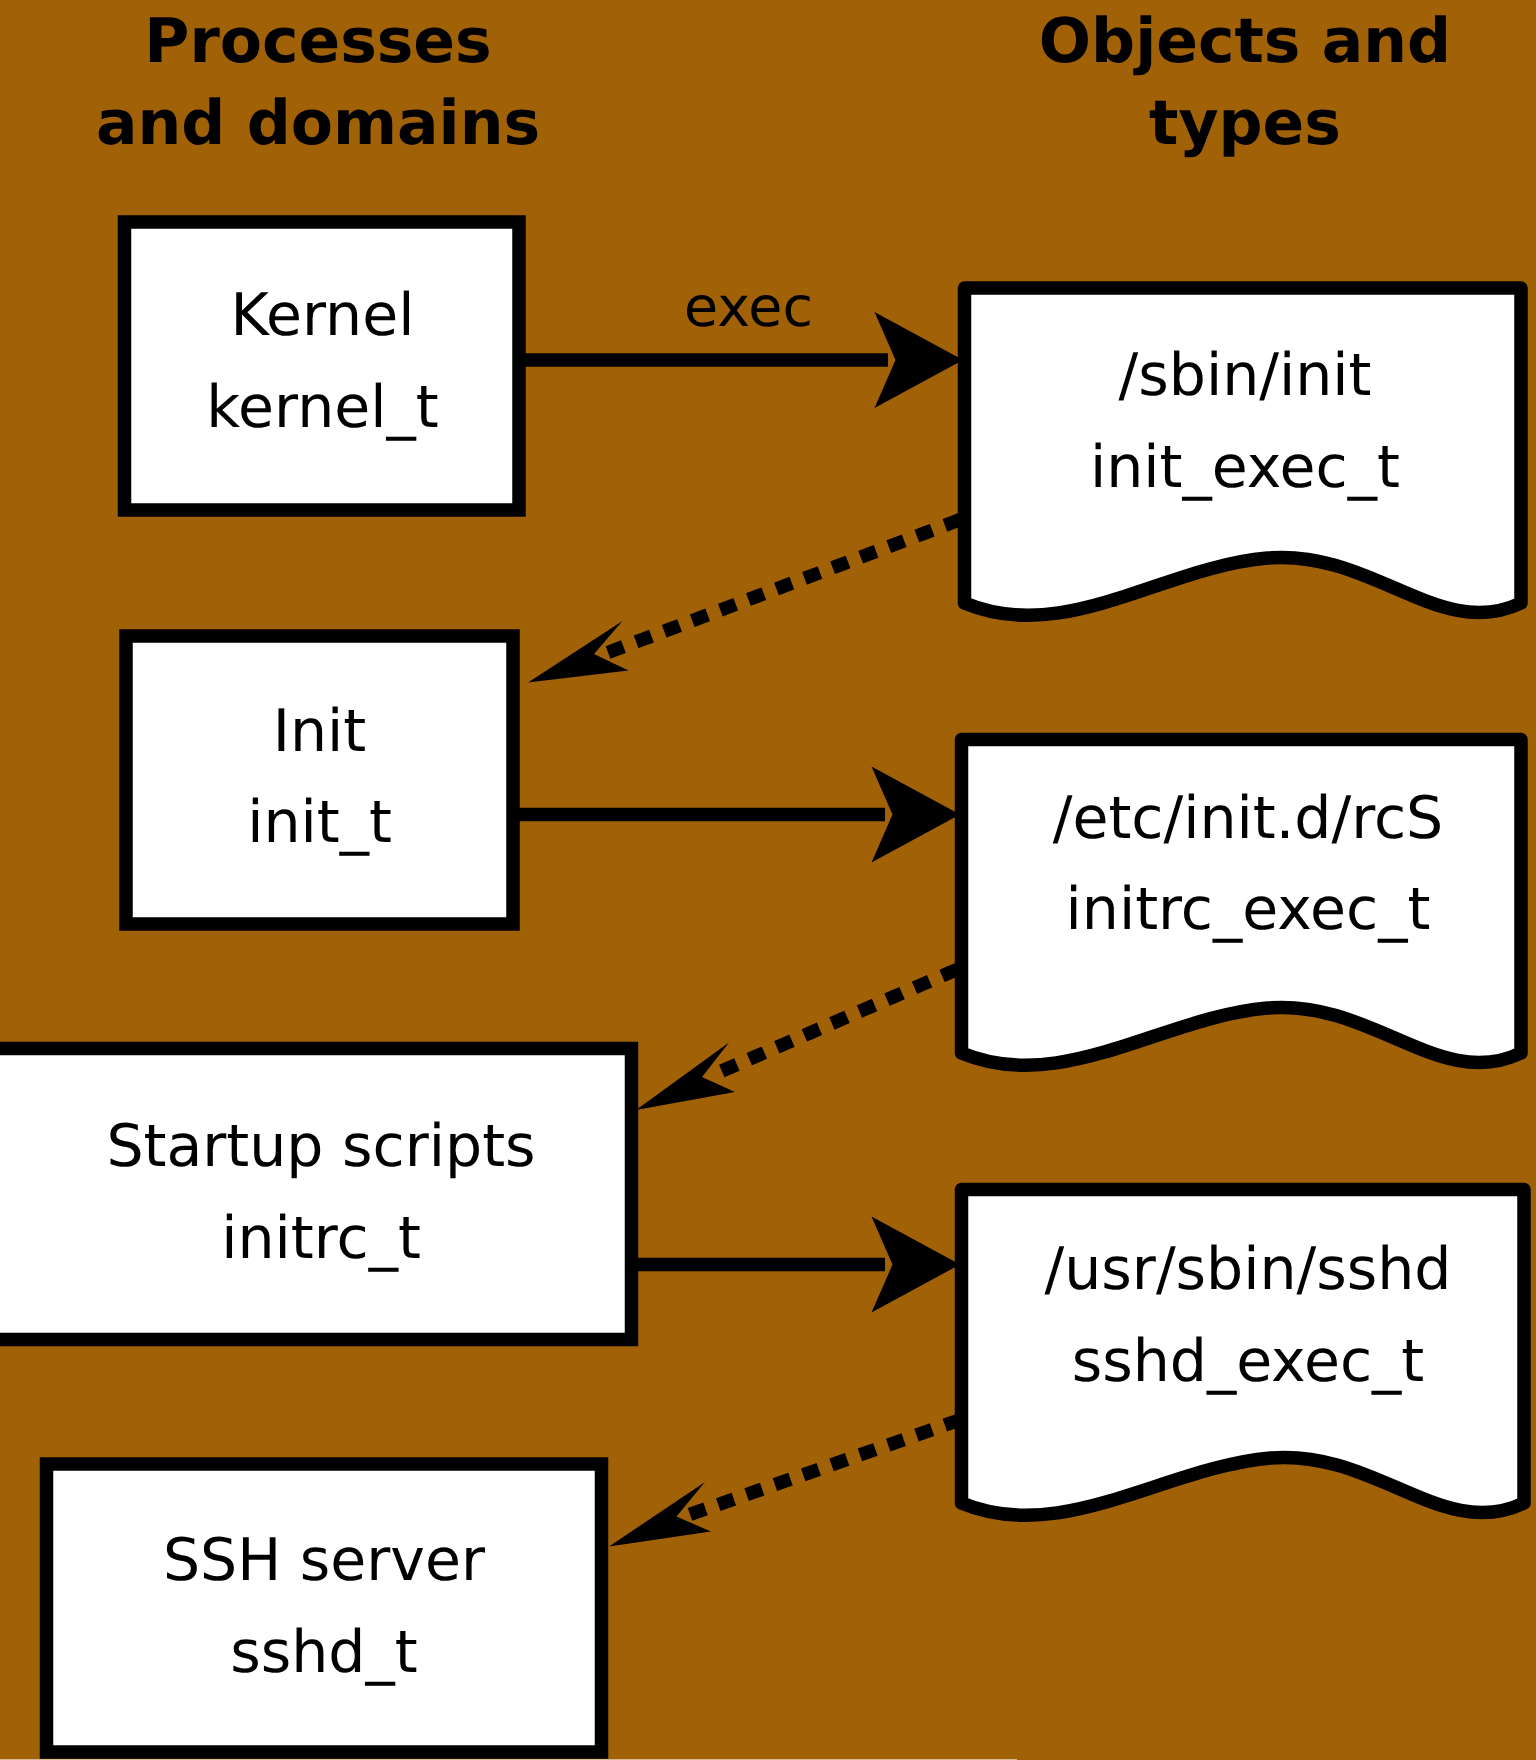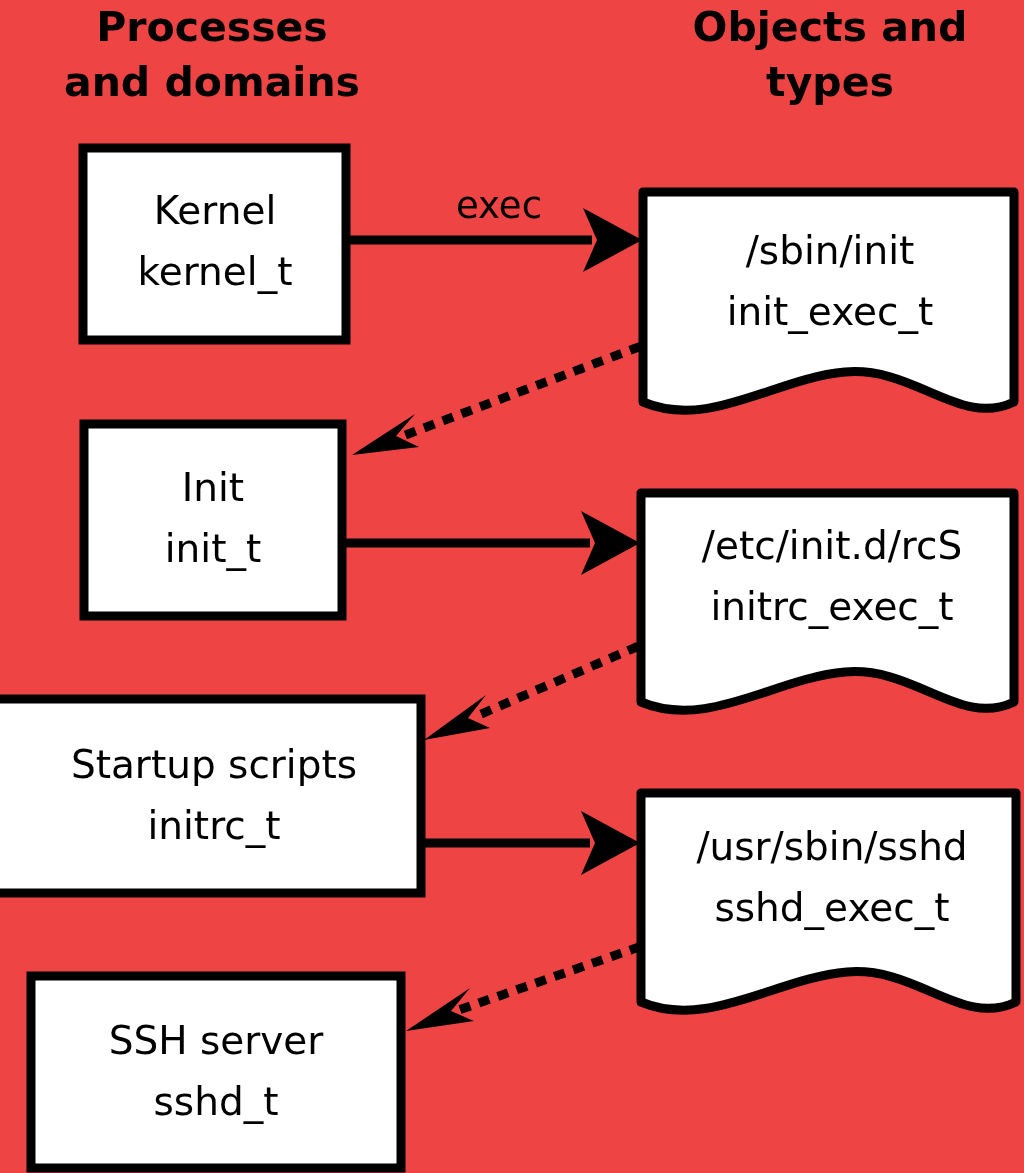--- a/index.html
+++ b/index.html
@@ -10,21 +10,21 @@
   body {
     width: 1024px;
     height: 1173px;
     overflow: hidden;
     font-family: "DejaVu Sans", sans-serif;
   }
   #diagram-root {
     position: relative;
     width: 1024px;
     height: 1173px;
-    background: #ef4444;
+    background: #a16207;
   }
   svg.canvas {
     position: absolute;
     top: 0;
     left: 0;
     width: 1024px;
     height: 1173px;
   }
   .col-header {
     font-family: "DejaVu Sans", sans-serif;

